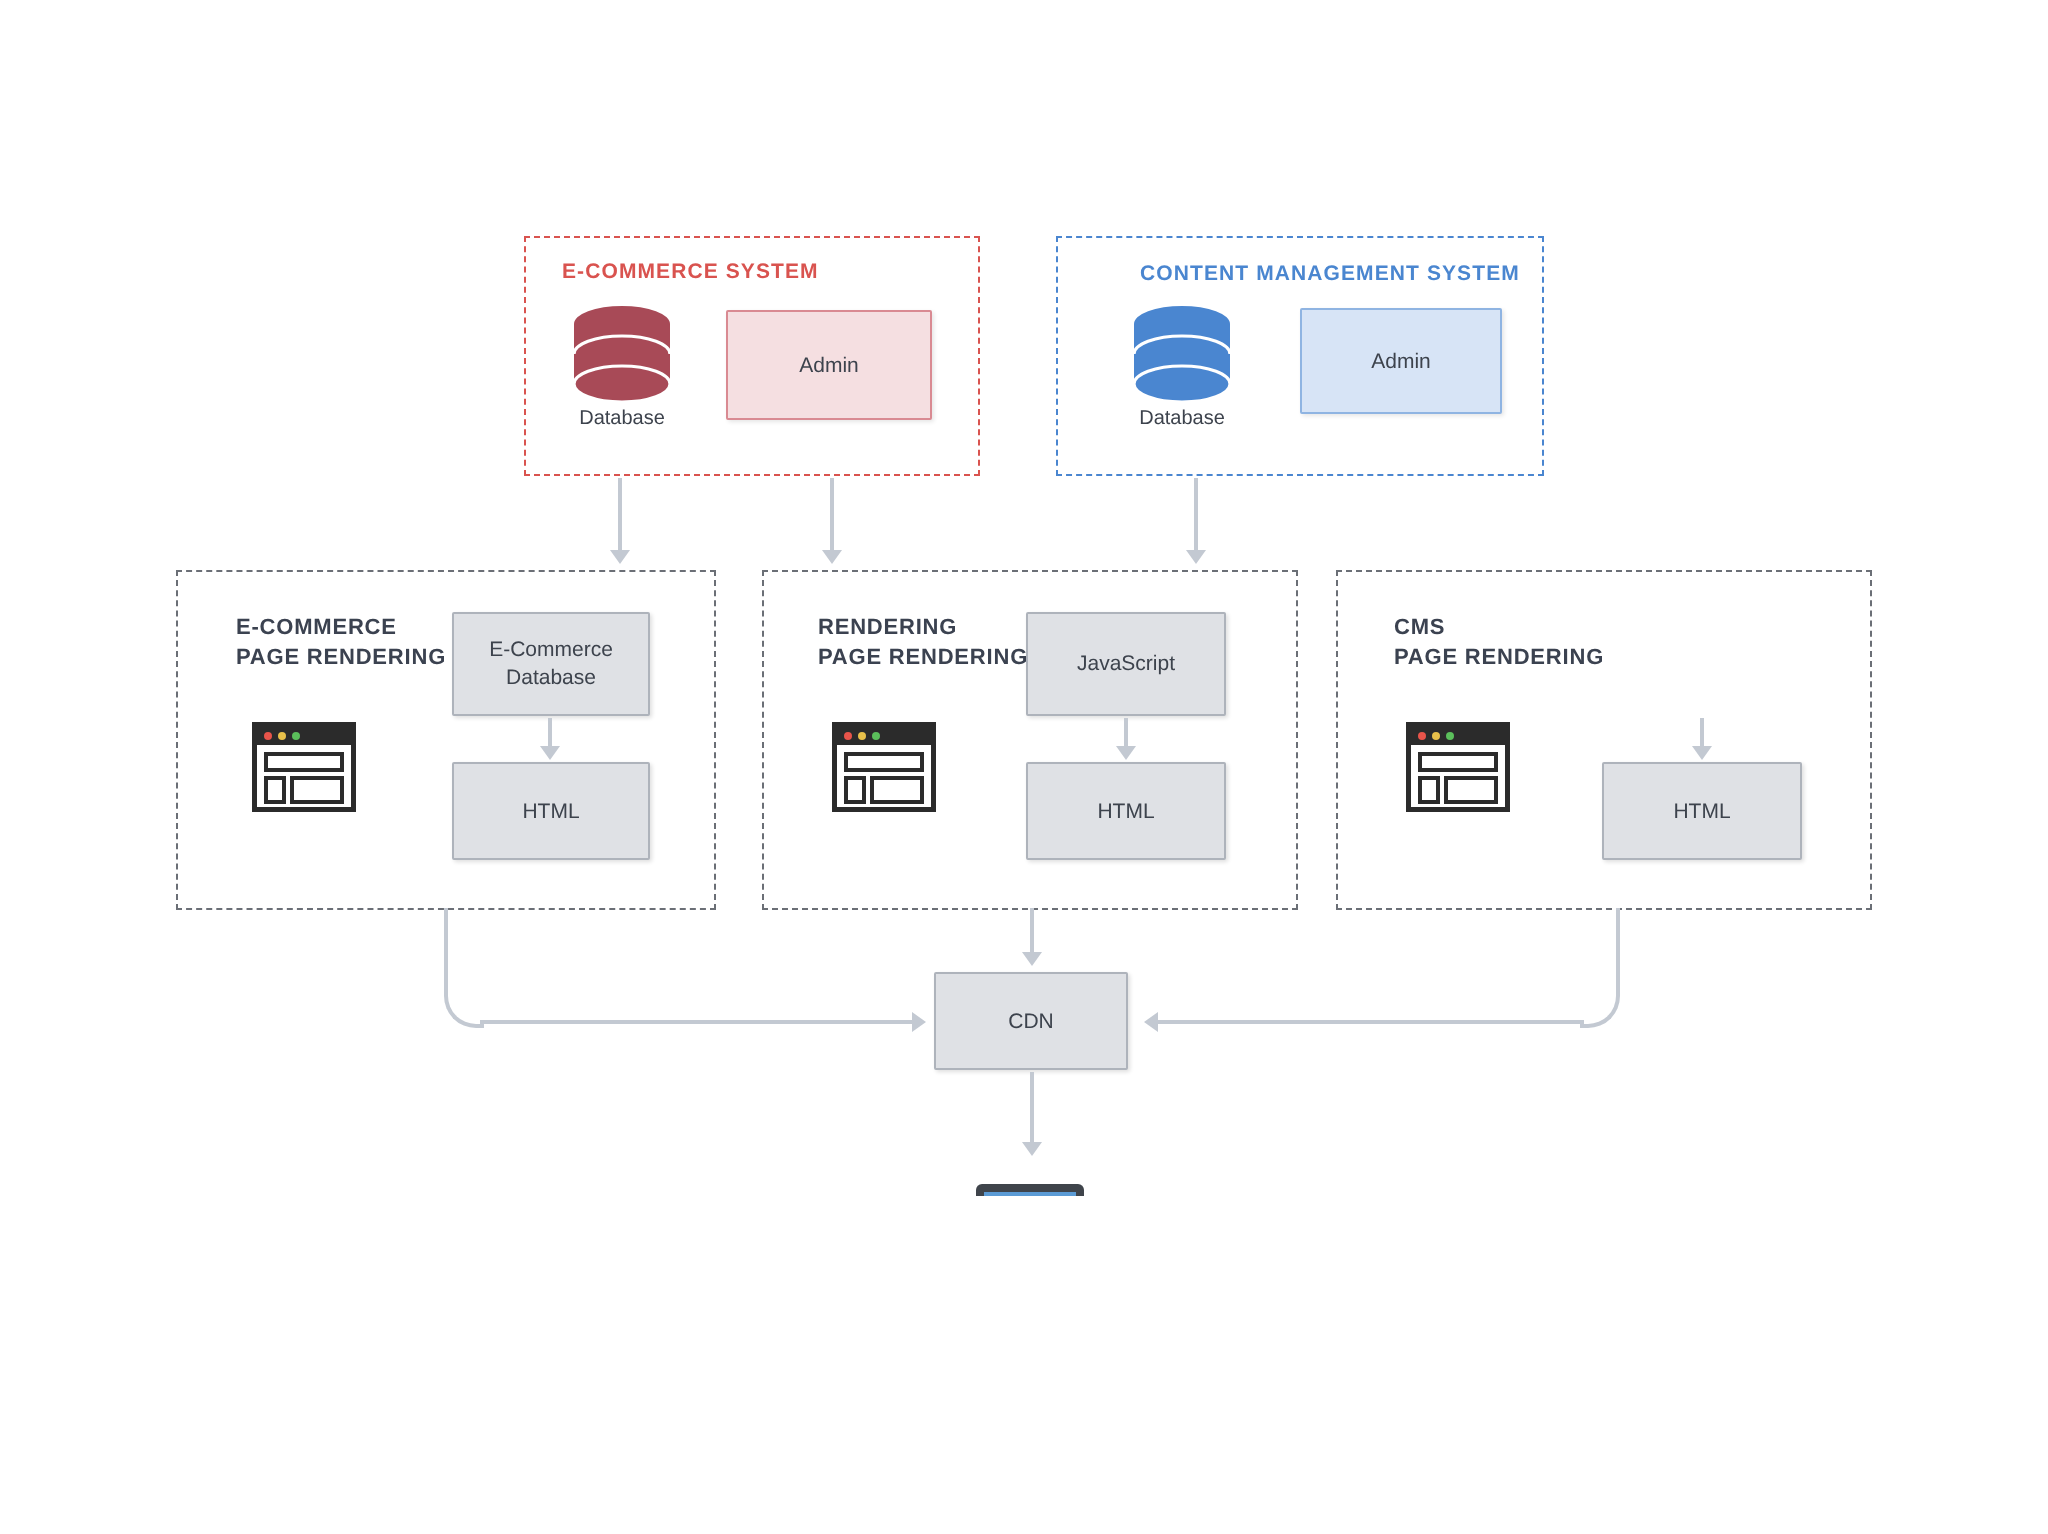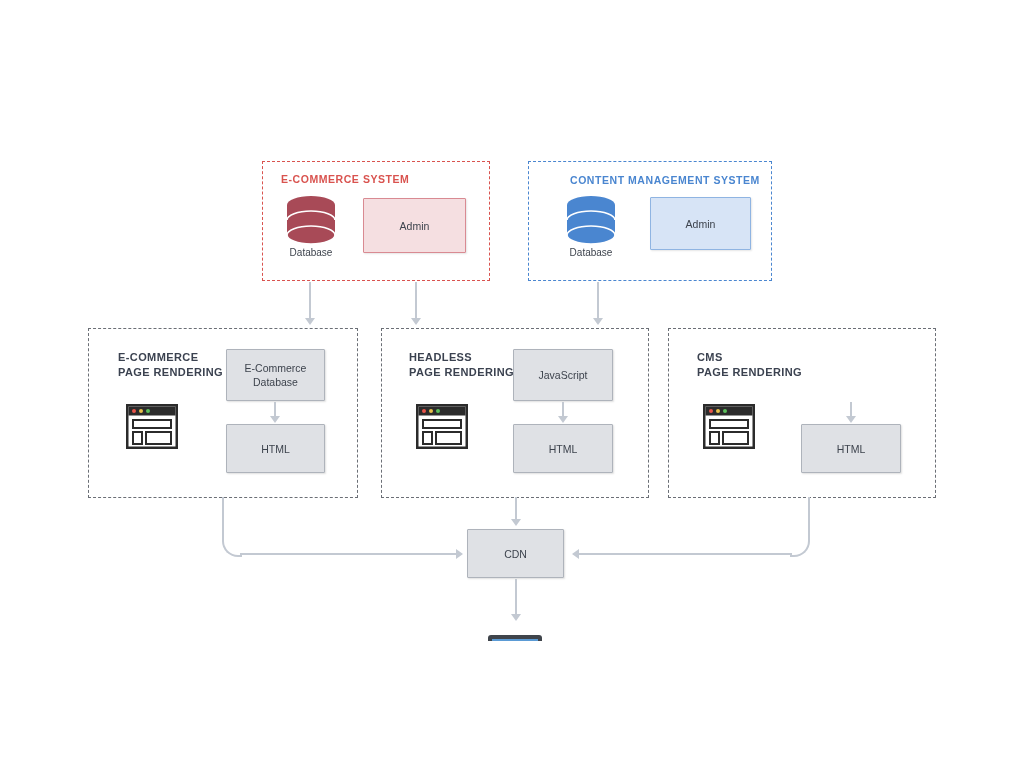--- a/index.html
+++ b/index.html
@@ -11,21 +11,20 @@
   body {
     font-family: "Liberation Sans", sans-serif;
     -webkit-font-smoothing: antialiased;
   }
   #canvas {
     position: relative;
     width: 1024px;
     height: 598px;
     background: #ffffff;
     overflow: hidden;
-    margin-top: 43px;
   }
 
   
   .sys-box {
     position: absolute;
     box-sizing: border-box;
     background: #ffffff;
   }
   .sys-box.ecom   { border: 1.4px dashed #d9534f; }
   .sys-box.cms    { border: 1.4px dashed #4a86d0; }
@@ -212,21 +211,21 @@
     </svg>
   </div>
 
   <div class="node grey" style="left:226px; top:306px; width:99px; height:52px;">E-Commerce Database</div>
   <div class="vline" style="left:274px; top:359px; height:17px;"></div>
   <div class="arrow-down" style="left:270px; top:373px;"></div>
   <div class="node grey" style="left:226px; top:381px; width:99px; height:49px;">HTML</div>
 
   <div class="render-box" style="position:absolute; left:381px; top:285px; width:266px; height:168px;"></div>
   <div class="render-title" style="left:409px; top:307px;">
-    <span>HEADLESS</span><br>
+    <span>RENDERING</span><br>
     <span>PAGE RENDERING</span>
   </div>
 
   <div class="browser-icon" style="left:416px; top:361px;">
     <svg width="52" height="45" viewBox="0 0 52 45">
       <rect x="1" y="1" width="50" height="43" fill="#ffffff" stroke="#2b2b2b" stroke-width="3"></rect>
       <rect x="2.5" y="2.5" width="47" height="9" fill="#2b2b2b"></rect>
       <circle cx="8" cy="7" r="2" fill="#e8544a"></circle>
       <circle cx="15" cy="7" r="2" fill="#e8c04a"></circle>
       <circle cx="22" cy="7" r="2" fill="#5bbf5b"></circle>

